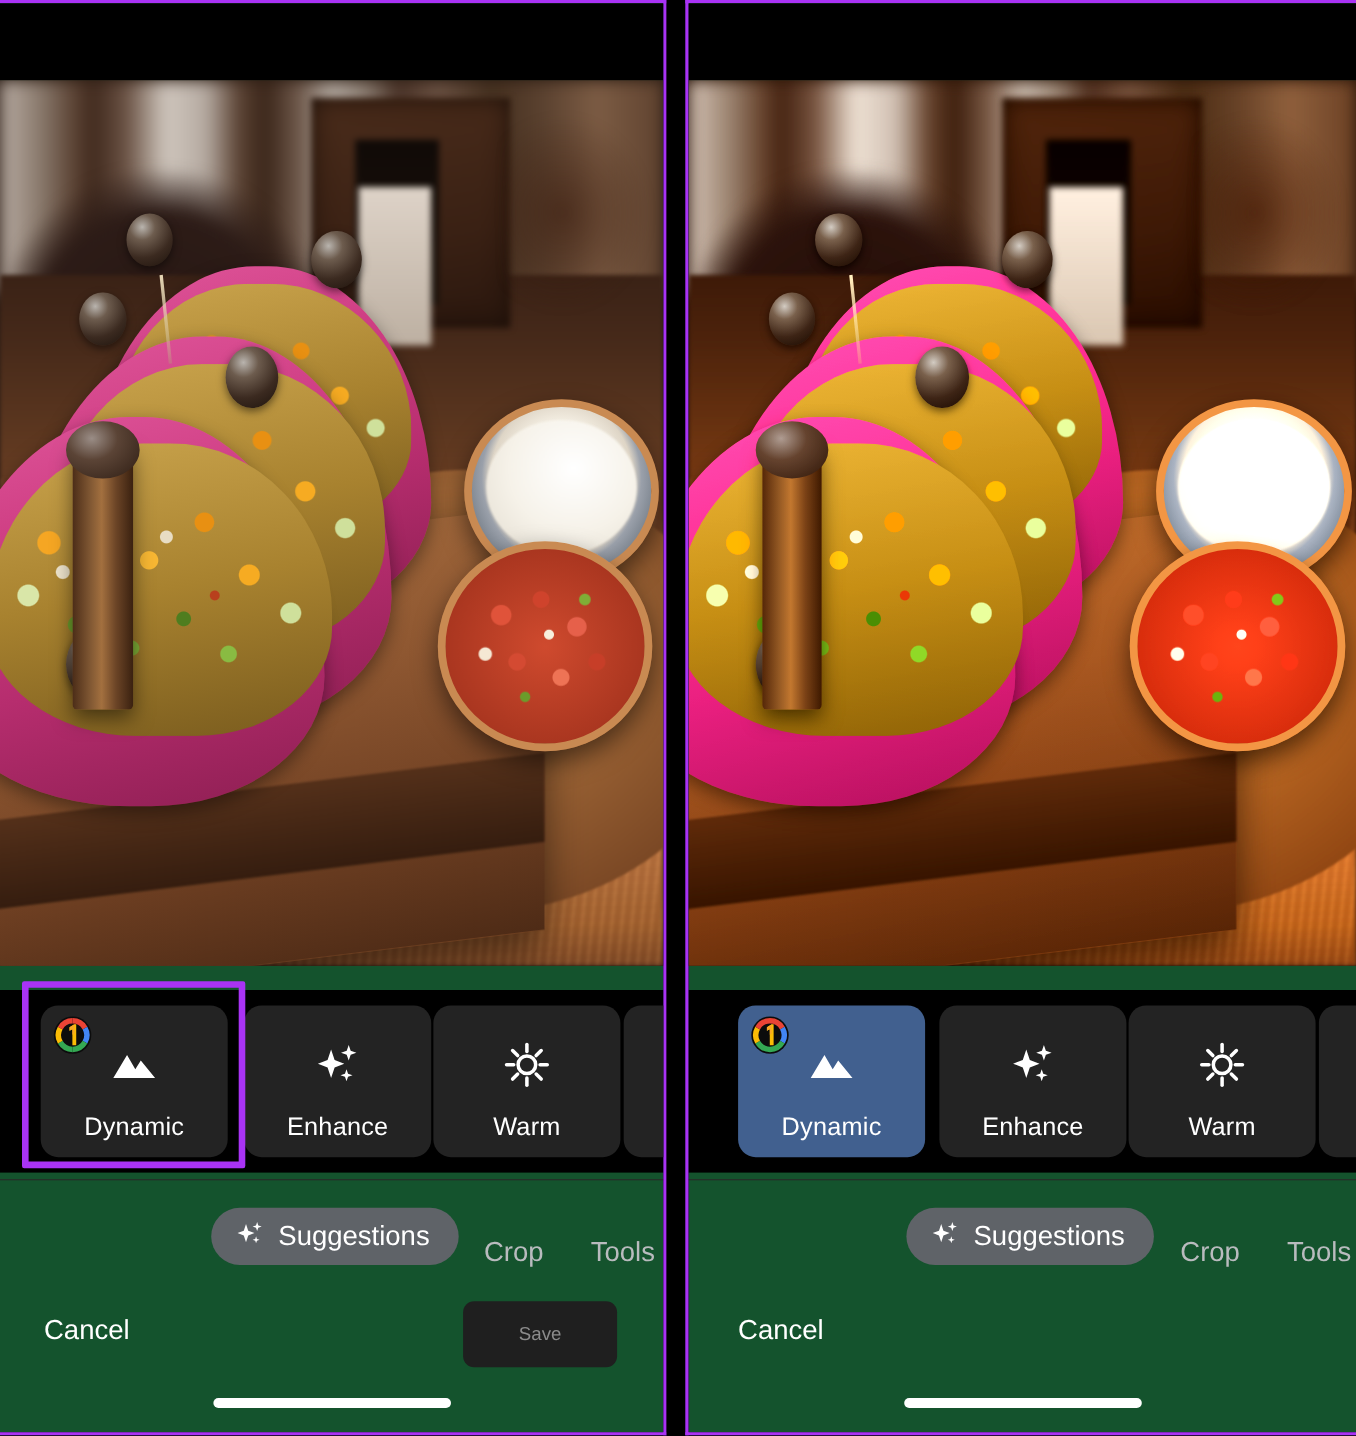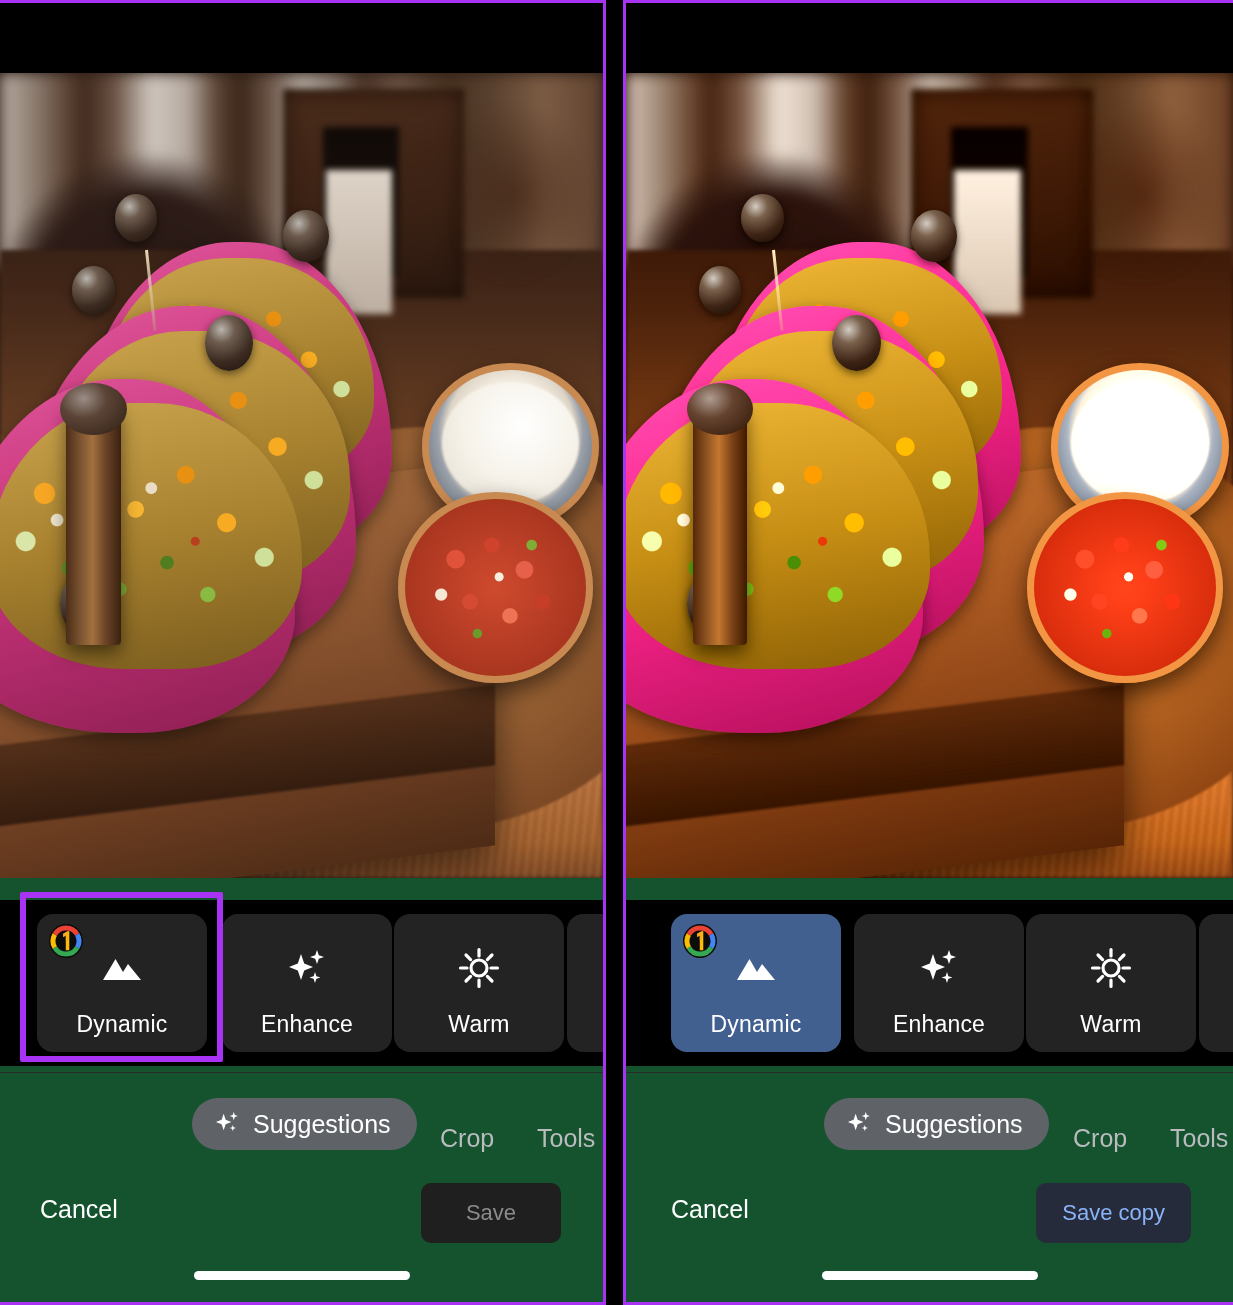--- a/index.html
+++ b/index.html
@@ -348,21 +348,21 @@
   .panel.right .cancel-btn { left: 45px; }
 
   .save-btn {
     position: absolute;
     right: 42px; top: 0;
     height: 60px;
     min-width: 140px;
     border-radius: 10px;
     background: #1f1f1f;
     color: #8b8b8b;
-    font-size: 22px;
+    font-size: 17px;
     border: none;
     font-family: inherit;
     display: flex; align-items: center; justify-content: center;
     padding: 0 26px;
     cursor: pointer;
   }
   .save-btn.enabled {
     background: #262b3b;
     color: #8ab4f8;
   }
@@ -641,20 +641,19 @@
         <div class="tab t2">
           <span>Crop</span>
         </div>
         <div class="tab t3">
           <span>Tools</span>
         </div>
       </div>
 
       <div class="action-row">
         <button class="cancel-btn">Cancel</button>
-        <button class="save-btn enabled">Save copy</button>
       </div>
 
       <div class="home-indicator"></div>
     </div>
   </div>
 
 </div>
 
 </body></html>

